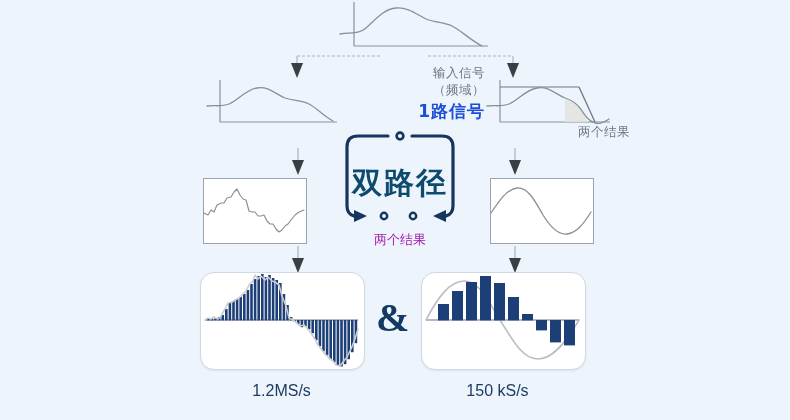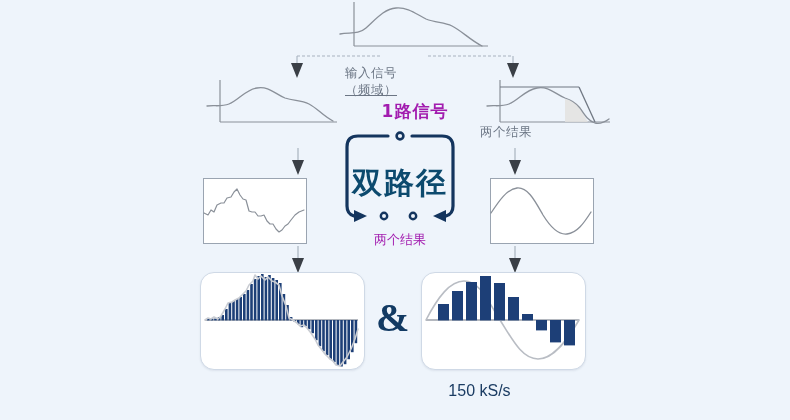--- a/index.html
+++ b/index.html
@@ -11,38 +11,38 @@
   }
   #stage{position:relative;width:790px;height:420px;}
   .abs{position:absolute;}
 
   
   .cap{
     position:absolute;
     color:#6b7584;
     font-size:12.5px;
     letter-spacing:.5px;
-    text-align:left;
+    text-align:right;
     white-space:nowrap;
     font-family:"DejaVu Sans","Liberation Sans",sans-serif;
   }
   .cap-dark{
     position:absolute;
     color:#a21caf;
     font-size:13px;
     text-align:center;
     white-space:nowrap;
     font-family:"DejaVu Sans","Liberation Sans",sans-serif;
   }
   .big-blue{
     position:absolute;
-    color:#a21caf;
+    color:#1d4ed8;
     font-size:17px;
     font-weight:bold;
-    text-align:center;
+    text-align:right;
     white-space:nowrap;
     letter-spacing:1px;
     font-family:"DejaVu Sans","Liberation Sans",sans-serif;
   }
   .rate{
     position:absolute;
     color:#1b3c63;
     font-size:16px;
     text-align:center;
     white-space:nowrap;
@@ -91,21 +91,21 @@
   <div class="abs" style="left:340px;top:2px;width:150px;height:50px;">
     <svg width="150" height="50" viewBox="0 0 150 50">
       <path d="M14 0 L14 44" stroke="#8a9099" stroke-width="1.2" fill="none"></path>
       <path d="M14 44 L148 44" stroke="#8a9099" stroke-width="1.2" fill="none"></path>
       <path d="M0 32 C 10 30, 18 33, 26 26 C 36 17, 44 7, 56 6 C 68 5, 76 12, 86 17
                C 96 21, 104 20, 112 24 C 122 29, 130 38, 142 44" stroke="#8a9099" stroke-width="1.3" fill="none" stroke-linecap="round"></path>
     </svg>
   </div>
 
   <div class="cap" style="left:345px;top:65px;width:140px;">输入信号</div>
-  <div class="cap" style="left:345px;top:82px;width:140px;text-decoration:underline;">（频域）</div>
+  <div class="cap" style="left:345px;top:82px;width:140px;">（频域）</div>
   <div class="big-blue" style="left:345px;top:100px;width:140px;">1路信号</div>
 
   <div class="abs" style="left:280px;top:30px;width:250px;height:50px;">
     <svg width="250" height="50" viewBox="0 0 250 50">
       <path d="M17 26 L102 26" stroke="#a8b2bf" stroke-width="1.1" fill="none" stroke-dasharray="3 2"></path>
       <path d="M148 26 L233 26" stroke="#a8b2bf" stroke-width="1.1" fill="none" stroke-dasharray="3 2"></path>
       <path d="M17 26 L17 34" stroke="#a8b2bf" stroke-width="1.1" fill="none"></path>
       <path d="M233 26 L233 34" stroke="#a8b2bf" stroke-width="1.1" fill="none"></path>
       <polygon points="11,33 23,33 17,48" fill="#3a3f46"></polygon>
       <polygon points="227,33 239,33 233,48" fill="#3a3f46"></polygon>
@@ -244,20 +244,21 @@
         <rect x="153.6" y="47" width="2.6" height="23.2"></rect>
       </g>
 
       <path d="M4 47 L7 45 L10 46 L13 44 L17 46 L20 43 L24 36 L27 30 L31 29 L34 27
                L38 25 L41 22 L45 18 L48 12 L52 8 L54 2 L57 6 L60 3 L64 7 L67 4 L71 8
                L74 9 L78 12 L81 23 L85 33 L88 45 L92 47 L96 50 L99 53 L103 52 L106 55
                L110 60 L114 66 L117 72 L121 77 L124 81 L128 85 L132 88 L135 92 L139 93
                L142 89 L146 84 L150 76 L154 66 L157 56" stroke="#c9ccd2" stroke-width="1.6" fill="none" stroke-linejoin="round" stroke-linecap="round"></path>
     </svg>
   </div>
+  <div class="rate" style="left:200px;top:382px;width:163px;">1.2MS/s</div>
 
   <div class="amp" style="left:376px;top:298px;">&amp;</div>
 
   <div class="panel" style="left:421px;top:272px;width:163px;height:96px;">
     <svg width="161" height="94" viewBox="0 0 161 94">
       <line x1="4" y1="47" x2="157" y2="47" stroke="#6a7280" stroke-width="1.2"></line>
 
       <path d="M4 47 C 16 24, 28 8, 42 8 C 58 8, 66 28, 78 47
                C 90 66, 100 86, 116 86 C 132 86, 146 66, 157 47" stroke="#b9bdc4" stroke-width="1.6" fill="none" stroke-linecap="round"></path>
       <g fill="#1d3f77">
@@ -274,15 +275,15 @@
       </g>
       <g fill="#1d3f77">
         <rect x="58" y="47" width="11" height="34.4" opacity="0"></rect>
       </g>
 
       <g fill="#1d3f77">
         <rect x="100" y="47" width="11" height="0"></rect>
       </g>
     </svg>
   </div>
-  <div class="rate" style="left:398px;top:382px;width:163px;">150 kS/s</div>
+  <div class="rate" style="left:416px;top:382px;width:163px;">150 kS/s</div>
 
 </div>
 
 </body></html>

